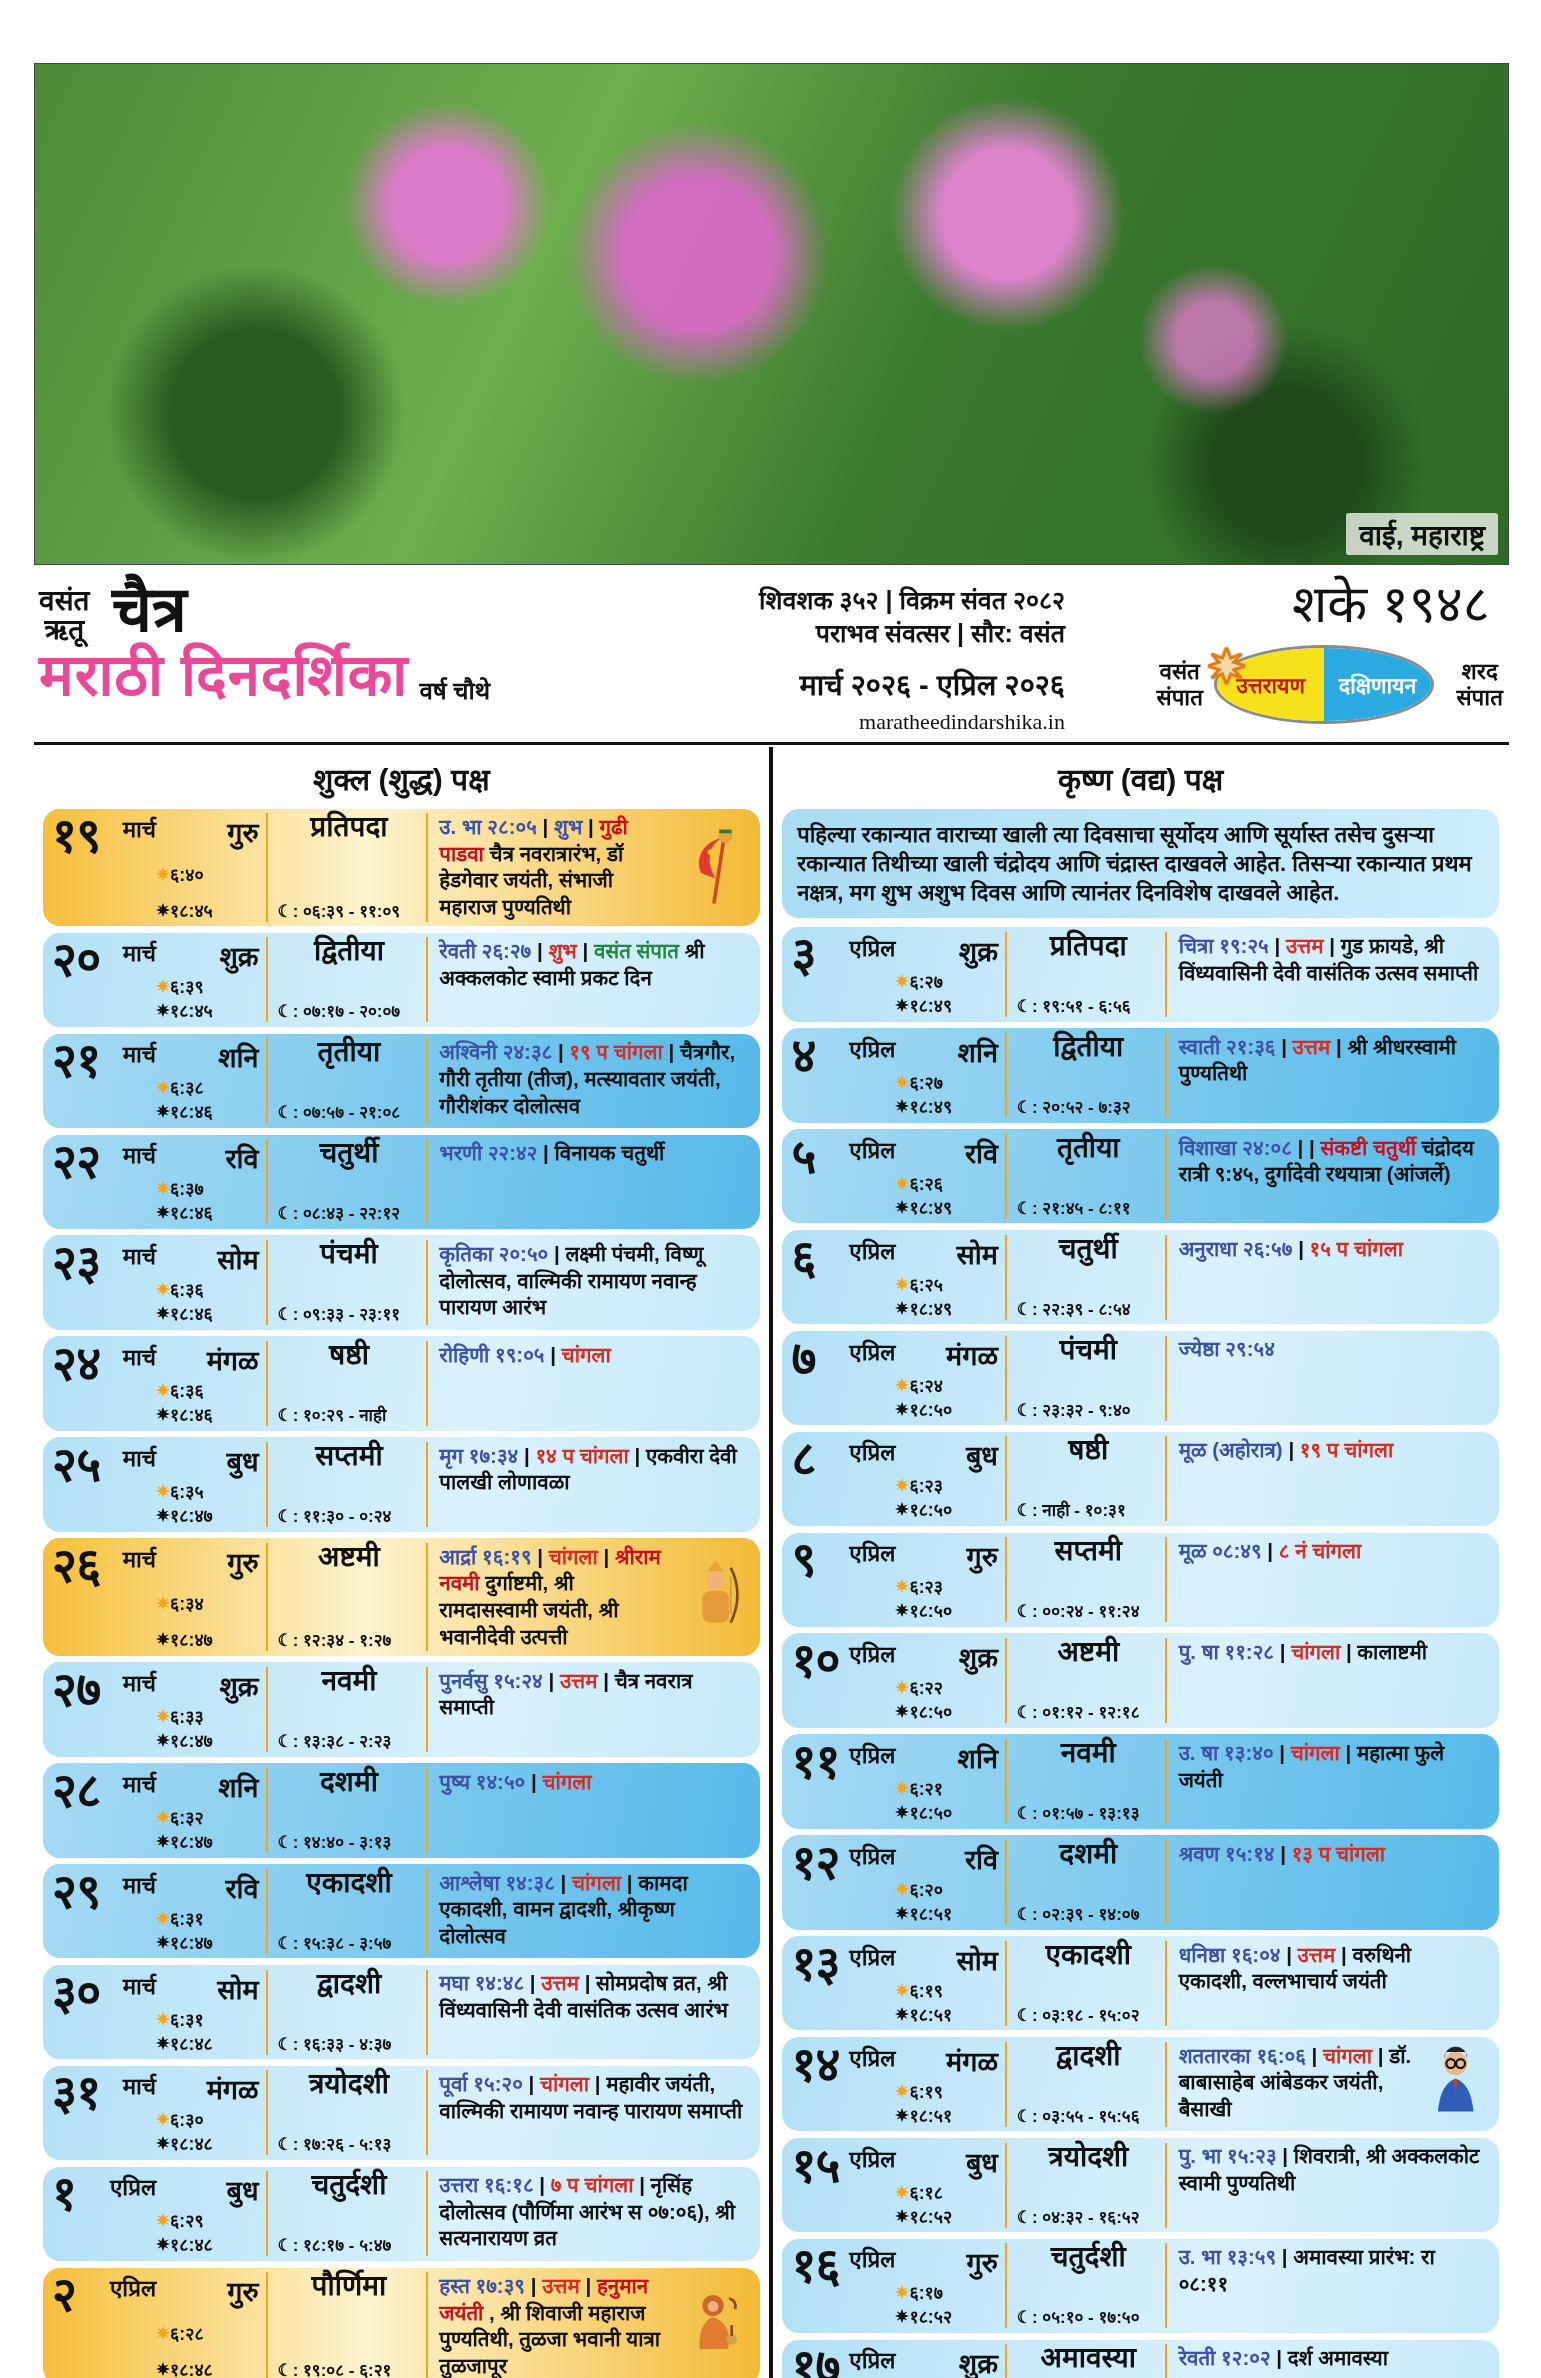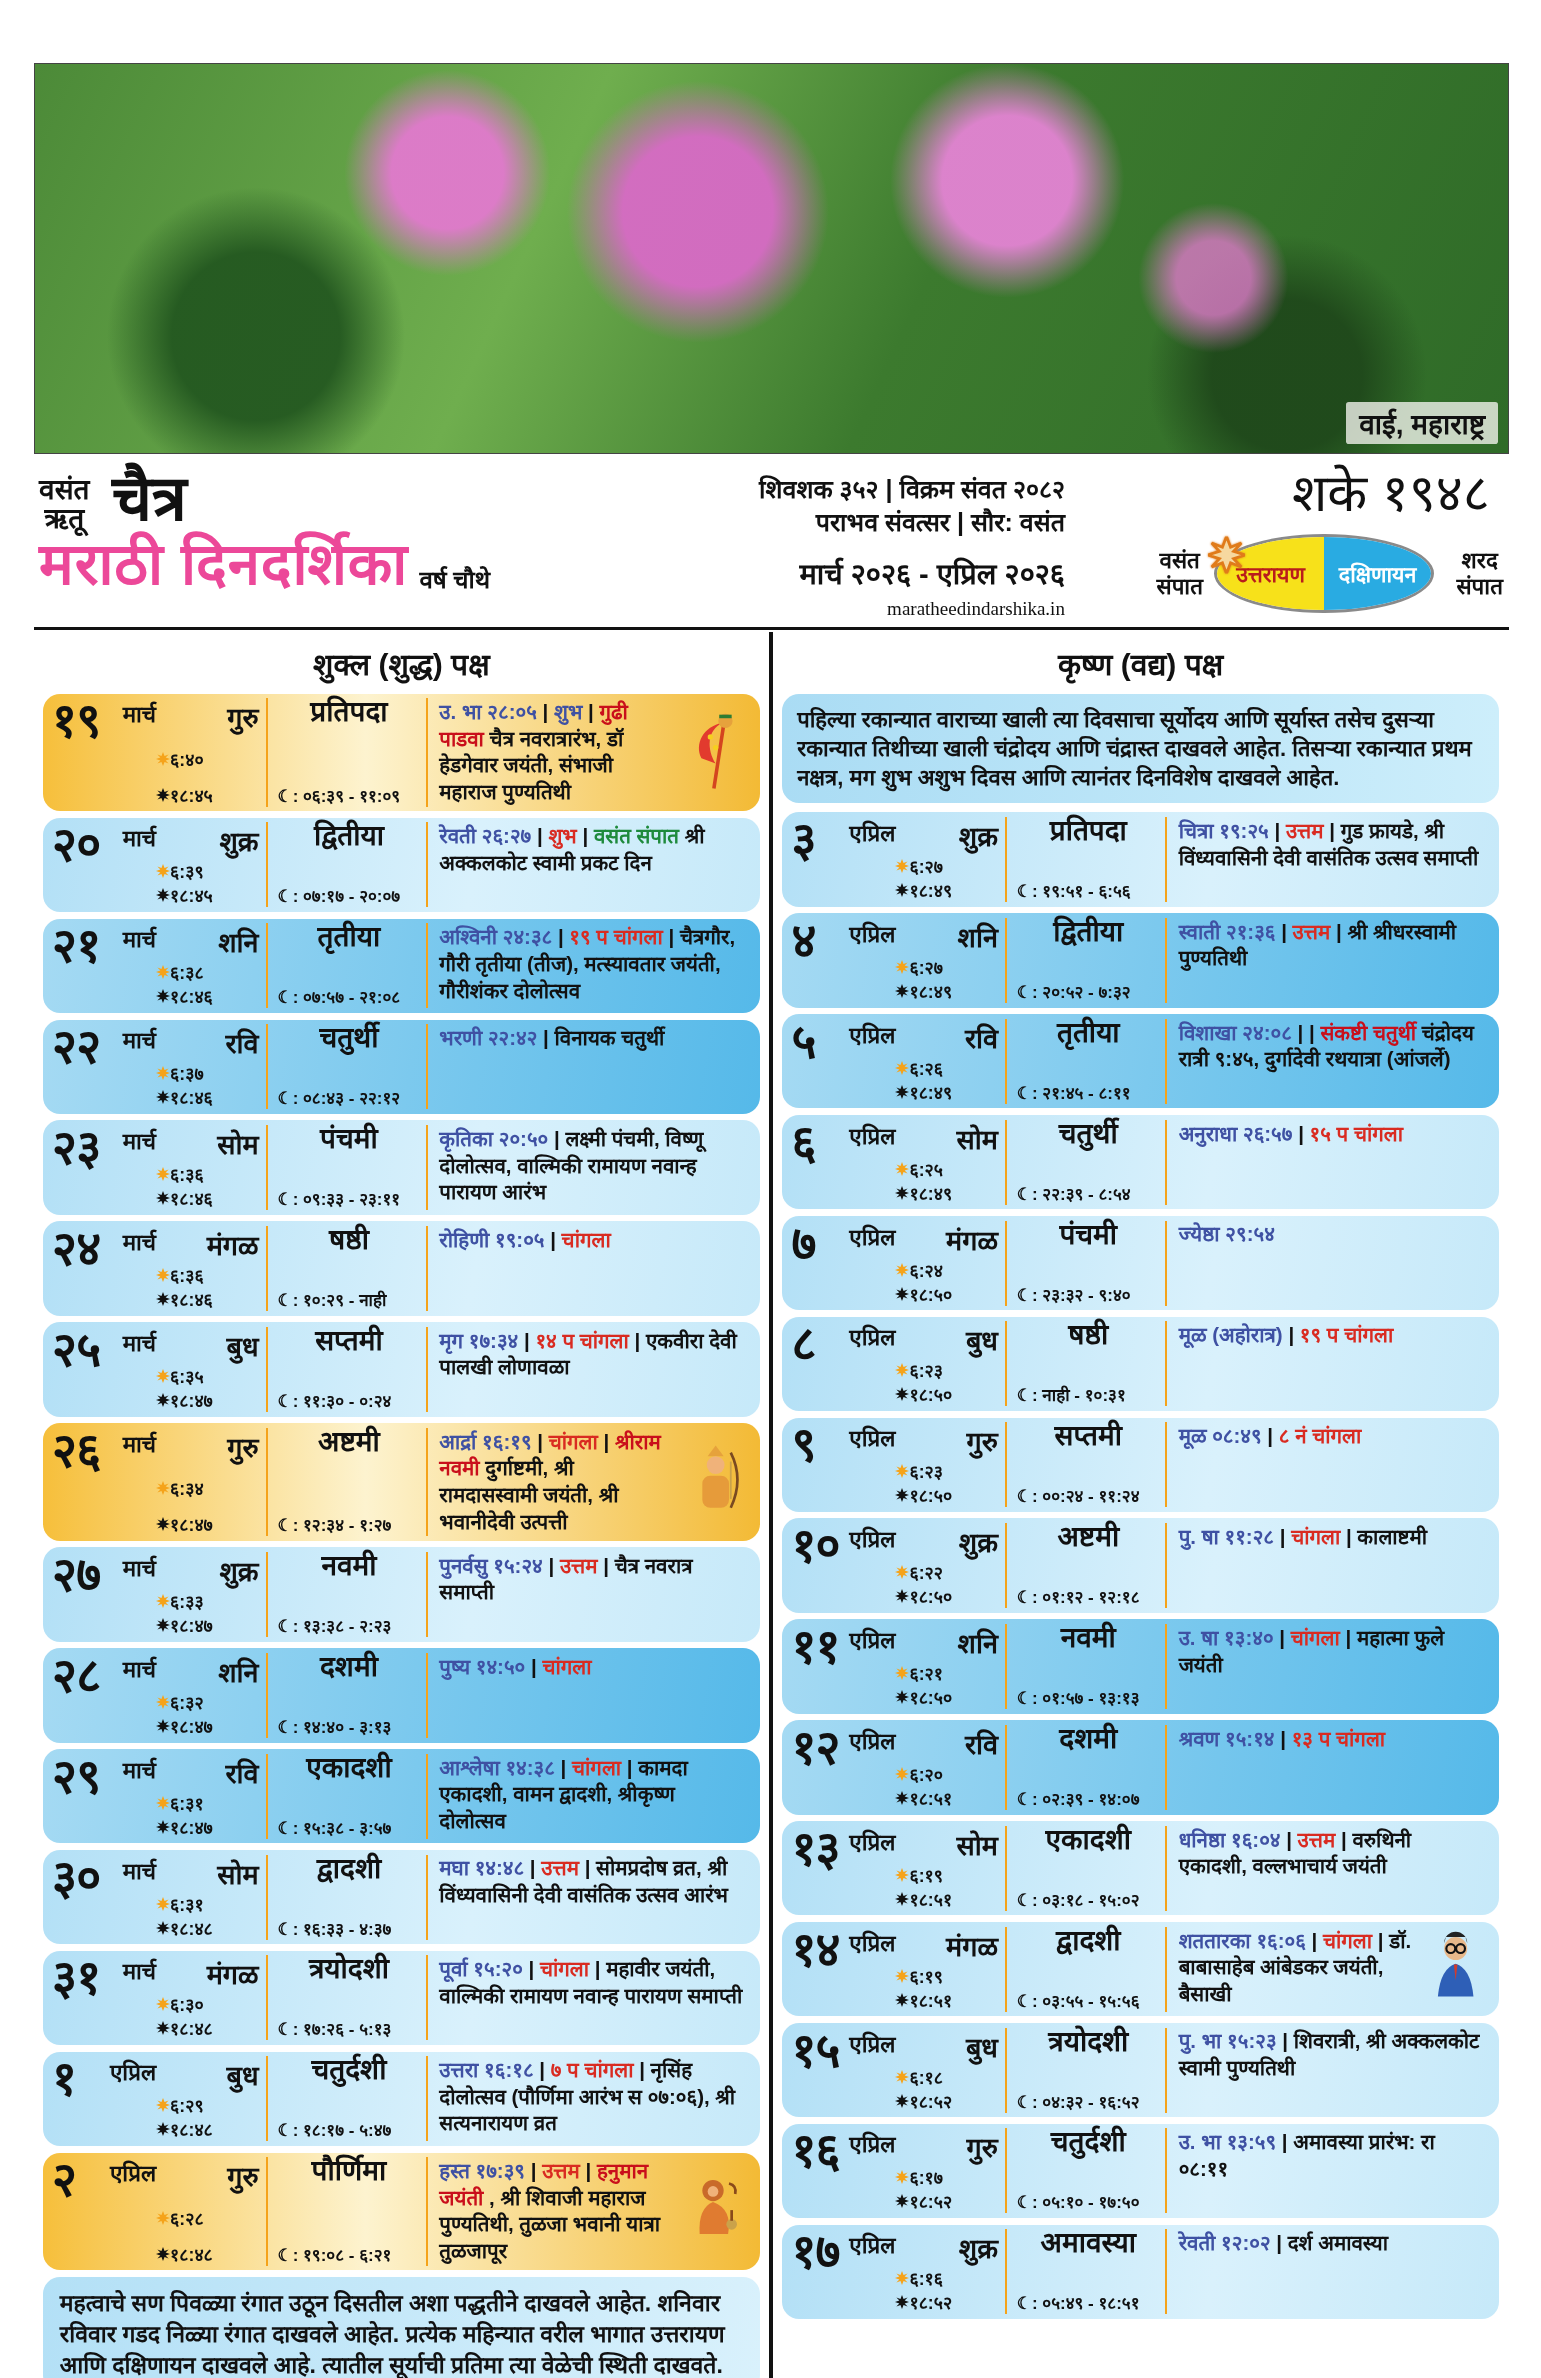--- a/index.html
+++ b/index.html
@@ -8,21 +8,21 @@
     background:#ffffff;
     font-family:"Liberation Sans", sans-serif;
     color:#111;
     position:relative;
     overflow:hidden;
   }
   .page{width:1475px;margin:0 auto;padding-top:63px;}
 
   
   .photo{
-    position:relative;height:391px;border:1.9px solid #444;box-sizing:border-box;
+    position:relative;height:502px;border:1.9px solid #444;box-sizing:border-box;
     background:
       radial-gradient(circle at 28% 28%, rgba(226,121,206,.95) 0 56px, rgba(226,121,206,0) 103px),
       radial-gradient(circle at 45% 38%, rgba(216,106,198,.95) 0 75px, rgba(216,106,198,0) 131px),
       radial-gradient(circle at 66% 30%, rgba(228,131,212,.95) 0 65px, rgba(228,131,212,0) 117px),
       radial-gradient(circle at 80% 55%, rgba(220,120,200,.8) 0 37px, rgba(220,120,200,0) 75px),
       radial-gradient(circle at 15% 70%, rgba(32,84,30,.9) 0 84px, rgba(32,84,30,0) 149px),
       radial-gradient(circle at 85% 80%, rgba(30,70,26,.9) 0 75px, rgba(30,70,26,0) 140px),
       linear-gradient(115deg,#4c8a38 0%,#6fae4e 35%,#3c7a2e 60%,#2f6b28 100%);
   }
   .photo-caption{
@@ -36,21 +36,21 @@
   .h-left{width:522px;}
   .h-left-top{display:flex;align-items:flex-start;}
   .season{font-size:28px;font-weight:bold;line-height:1.05;text-align:center;margin-top:7.5px;}
   .month-big{font-size:63px;font-weight:800;margin-left:22.4px;line-height:1;}
   .h-title-row{display:flex;align-items:flex-end;margin-top:1.9px;}
   .cal-title{font-size:58px;font-weight:800;color:#ec4899;line-height:1;letter-spacing:0.9px;}
   .edition{font-size:24px;font-weight:bold;margin-left:11.2px;line-height:1.1;}
   .h-center{flex:1;text-align:right;padding-top:5.6px;}
   .era{font-size:25px;font-weight:bold;line-height:1.35;}
   .range{font-size:29px;font-weight:800;margin-top:13px;}
-  .site{font-size:19px;font-family:"Liberation Serif", serif;margin-top:5.6px;}
+  .site{font-size:22px;font-family:"Liberation Serif", serif;margin-top:5.6px;}
   .h-right{width:438px;text-align:center;}
   .shaka{font-size:52px;font-weight:400;text-align:right;padding-right:13px;line-height:1;}
   .ayan-wrap{display:flex;align-items:center;justify-content:flex-end;margin-top:15px;gap:11.2px;}
   .ayan-side{font-size:22.4px;font-weight:bold;line-height:1.15;text-align:center;}
   .ellipse{
     position:relative;width:214px;height:73px;border:3.7px solid #8a8a8a;border-radius:50%;
     overflow:hidden;display:flex;flex:none;
   }
   .half{width:50%;display:flex;align-items:center;justify-content:center;font-size:21.4px;font-weight:bold;}
   .half.utt{background:#f7e11a;color:#b91c1c;}

